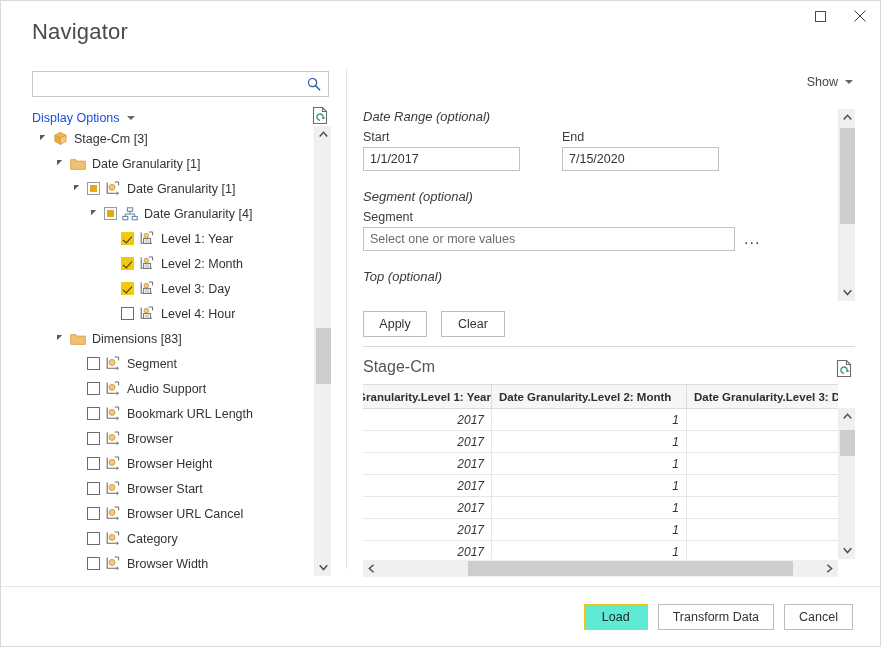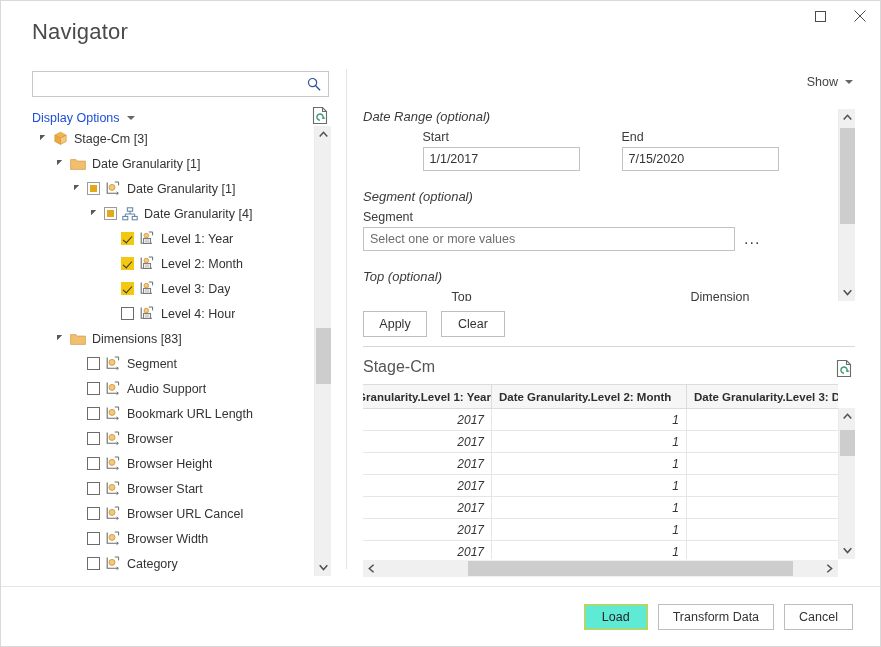--- a/index.html
+++ b/index.html
@@ -129,21 +129,21 @@
     width: 475px; height: 192px; overflow: hidden;
   }
   .grp-title { font-size: 13px; color: #3b3b3b; margin: 0 0 6px 0; font-style: italic; }
   .fld-label { font-size: 12.5px; color: #3b3b3b; margin-bottom: 3px; }
   .txtbox {
     height: 24px; border: 1px solid #c2c2c2; background: #fff;
     font-size: 12.5px; color: #333; padding: 0 6px;
     font-family: "Liberation Sans", sans-serif; outline: none;
   }
   .txtbox::placeholder { color: #6d6d6d; }
-  .two-col { display: flex; gap: 42px; justify-content: center; }
+  .two-col { display: flex; gap: 42px; }
   .ellipsis-btn {
     margin-left: 9px; font-size: 16px; color: #444; letter-spacing: 1px;
     line-height: 24px; cursor: default; user-select: none;
   }
 
   .apply-row { position: absolute; left: 362px; top: 310px; display: flex; gap: 14px; }
   .btn {
     height: 26px; min-width: 64px; padding: 0 12px;
     border: 1px solid #bdbdbd; background: #fff;
     font-size: 12.5px; color: #333; cursor: default;
@@ -455,34 +455,34 @@
             <span class="exp"></span>
             <span class="cb"></span>
             <span class="ticon">
               <svg width="16" height="15" viewBox="0 0 16 15">
                 <path d="M2.2 1.4 L2.2 12.3 L13 12.3" stroke="#6b6b6b" stroke-width="1.1" fill="none"></path>
                 <path d="M11.6 10.9 L13.4 12.3 L11.6 13.7" stroke="#6b6b6b" stroke-width="1" fill="none"></path>
                 <path d="M9.8 1 L13.6 1 L13.6 4.4" stroke="#6b6b6b" stroke-width="1" fill="none"></path>
                 <circle cx="7" cy="6.4" r="3" fill="#f3c77e" stroke="#cf9a3f" stroke-width=".9"></circle>
               </svg>
             </span>
+            <span class="tlabel">Category</span>
+          </div>
+          <div class="tnode" style="padding-left: 40px;">
+            <span class="exp"></span>
+            <span class="cb"></span>
+            <span class="ticon">
+              <svg width="16" height="15" viewBox="0 0 16 15">
+                <path d="M2.2 1.4 L2.2 12.3 L13 12.3" stroke="#6b6b6b" stroke-width="1.1" fill="none"></path>
+                <path d="M11.6 10.9 L13.4 12.3 L11.6 13.7" stroke="#6b6b6b" stroke-width="1" fill="none"></path>
+                <path d="M9.8 1 L13.6 1 L13.6 4.4" stroke="#6b6b6b" stroke-width="1" fill="none"></path>
+                <circle cx="7" cy="6.4" r="3" fill="#f3c77e" stroke="#cf9a3f" stroke-width=".9"></circle>
+              </svg>
+            </span>
             <span class="tlabel">Browser Width</span>
-          </div>
-          <div class="tnode" style="padding-left: 40px;">
-            <span class="exp"></span>
-            <span class="cb"></span>
-            <span class="ticon">
-              <svg width="16" height="15" viewBox="0 0 16 15">
-                <path d="M2.2 1.4 L2.2 12.3 L13 12.3" stroke="#6b6b6b" stroke-width="1.1" fill="none"></path>
-                <path d="M11.6 10.9 L13.4 12.3 L11.6 13.7" stroke="#6b6b6b" stroke-width="1" fill="none"></path>
-                <path d="M9.8 1 L13.6 1 L13.6 4.4" stroke="#6b6b6b" stroke-width="1" fill="none"></path>
-                <circle cx="7" cy="6.4" r="3" fill="#f3c77e" stroke="#cf9a3f" stroke-width=".9"></circle>
-              </svg>
-            </span>
-            <span class="tlabel">Category</span>
           </div>
         </div>
     </div>
     <div class="vsb" style="left:282px; top:0; height:450px;">
       <div class="arr">
         <svg width="9" height="7" viewBox="0 0 9 7">
             <path d="M0.7 5.6 L4.5 1.3 L8.3 5.6" stroke="#505050" stroke-width="1.5" fill="none"></path>
           </svg>
       </div>
       <div class="track">
@@ -516,30 +516,20 @@
     </div>
 
     <div class="grp-title" style="margin-top:18px;">Segment (optional)</div>
     <div class="fld-label">Segment</div>
     <div style="display:flex; align-items:center;">
       <input class="txtbox" style="width: 372px;" placeholder="Select one or more values">
       <span class="ellipsis-btn">...</span>
     </div>
 
     <div class="grp-title" style="margin-top:18px;">Top (optional)</div>
-    <div class="two-col">
-      <div style="width:197px;">
-        <div class="fld-label">Top</div>
-
-      </div>
-      <div>
-        <div class="fld-label">Dimension</div>
-
-      </div>
-    </div>
   </div>
 
   <div class="vsb" style="left:837px; top:108px; height:192px;">
     <div class="arr">
       <svg width="9" height="7" viewBox="0 0 9 7">
           <path d="M0.7 5.6 L4.5 1.3 L8.3 5.6" stroke="#505050" stroke-width="1.5" fill="none"></path>
         </svg>
     </div>
     <div class="track">
       <div class="thumb" style="top:2px; height:96px;"></div>

